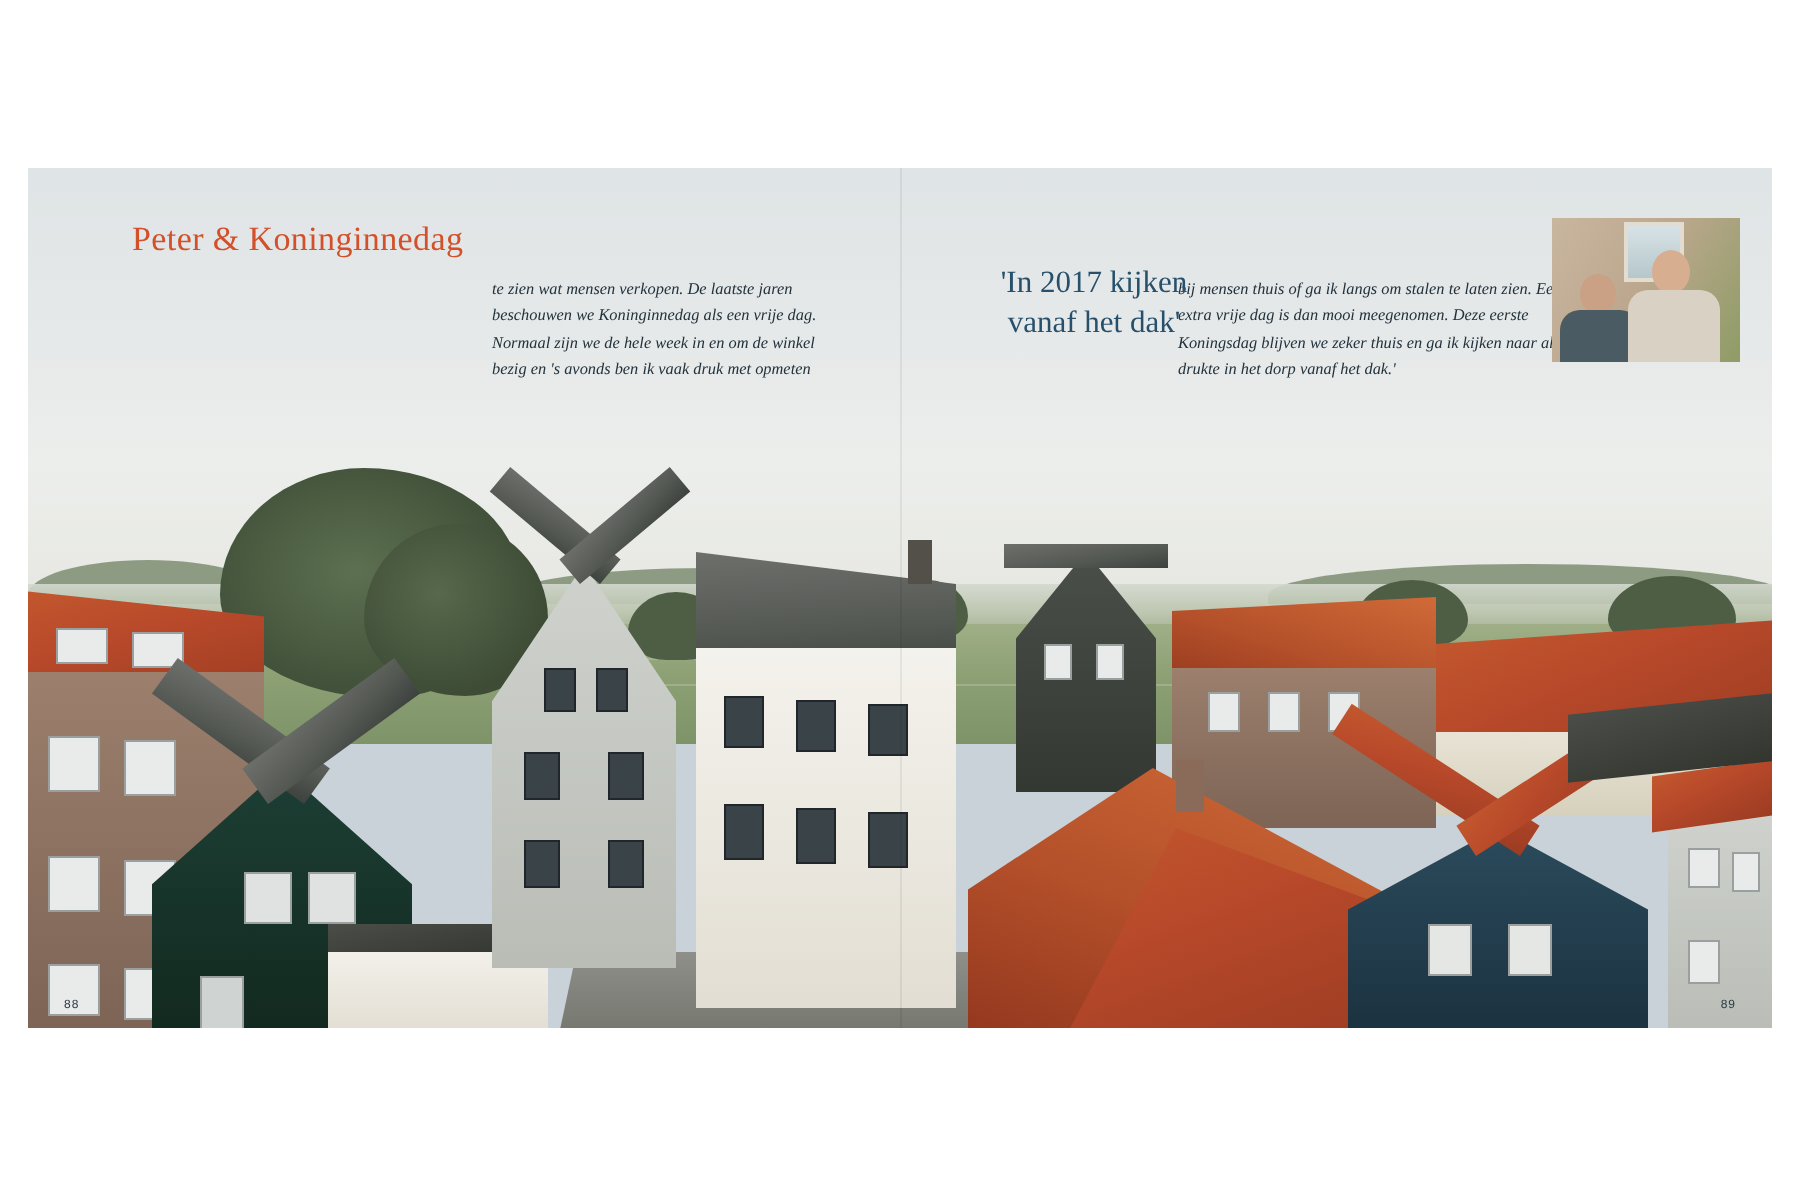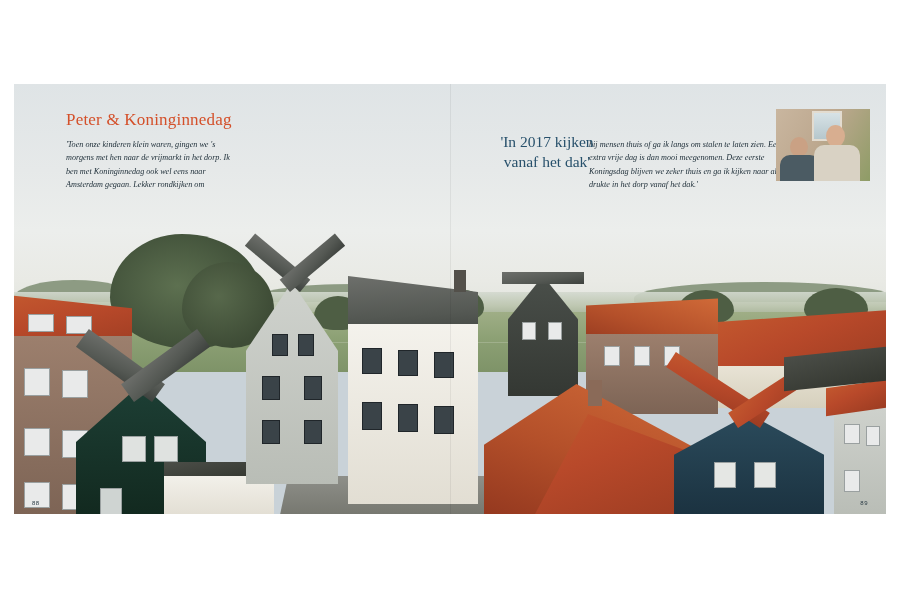--- a/index.html
+++ b/index.html
@@ -344,21 +344,21 @@
       <div class="bldg roof-orange" style="left:812px; top:300px; width:60px; height:28px; transform: skewY(-8deg);"></div>
       <div class="win" style="left:830px; top:340px; width:16px; height:20px;"></div>
       <div class="win" style="left:852px; top:342px; width:14px; height:20px;"></div>
       <div class="win" style="left:830px; top:386px; width:16px; height:22px;"></div>
 
       <div class="bldg roof-dark" style="left:770px; top:268px; width:102px; height:34px; transform: skewY(-6deg);"></div>
     </div>
 
     <div class="headline">Peter &amp; Koninginnedag</div>
 
-    <div class="col col-1">'Toen onze kinderen klein waren, gingen we 's morgens met hen naar de vrijmarkt in het dorp. Ik ben met Koninginnedag ook wel eens naar Amsterdam gegaan. Lekker rondkijken om</div>
+    <div class="col col-2">te zien wat mensen verkopen. De laatste jaren beschouwen we Koninginnedag als een vrije dag. Normaal zijn we de hele week in en om de winkel bezig en 's avonds ben ik vaak druk met opmeten</div>
     <div class="col col-3">bij mensen thuis of ga ik langs om stalen te laten zien. Een extra vrije dag is dan mooi meegenomen. Deze eerste Koningsdag blijven we zeker thuis en ga ik kijken naar alle drukte in het dorp vanaf het dak.'</div>
 
     <div class="pullquote">'In 2017 kijken vanaf het dak'</div>
 
     <div class="portrait">
       <div class="p-wall"></div>
       <div class="p-window"></div>
       <div class="p-head" style="left:14px; top:28px; width:18px; height:20px; background:#caa184;"></div>
       <div class="p-body" style="left:4px; top:46px; width:40px; height:28px; background:#4b5b63;"></div>
       <div class="p-head" style="left:50px; top:16px; width:19px; height:22px; background:#d8ae90;"></div>

